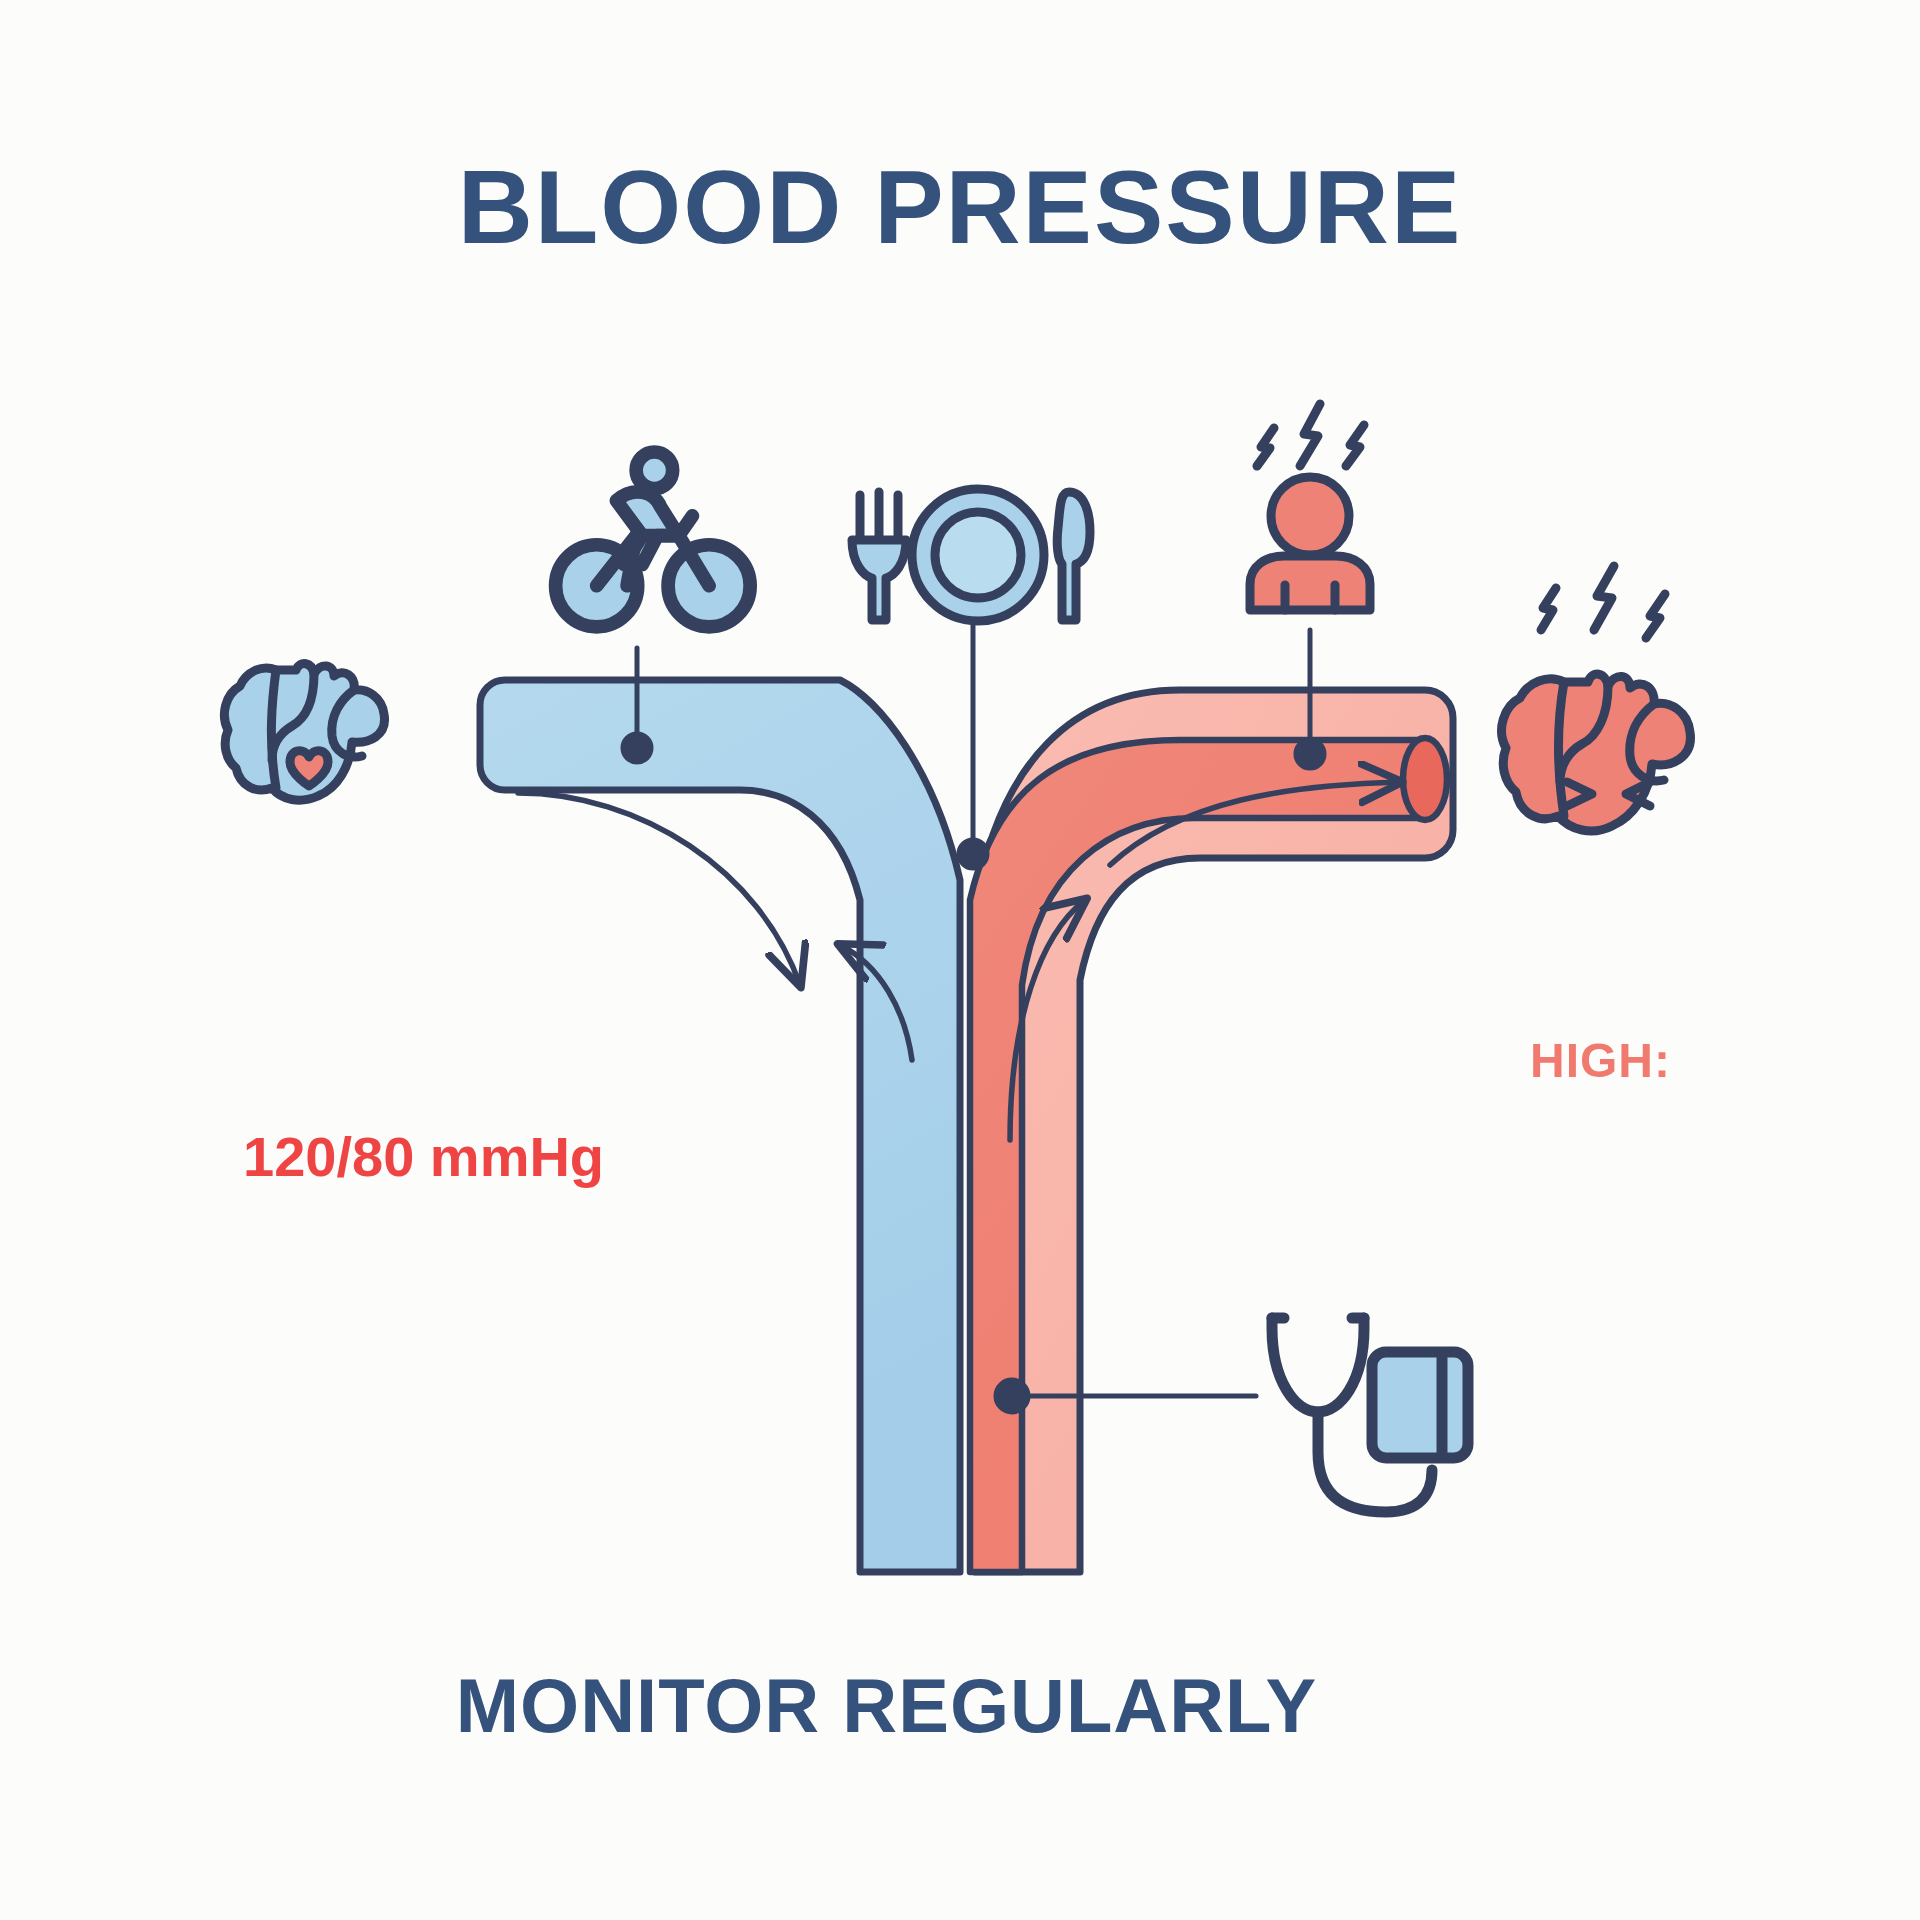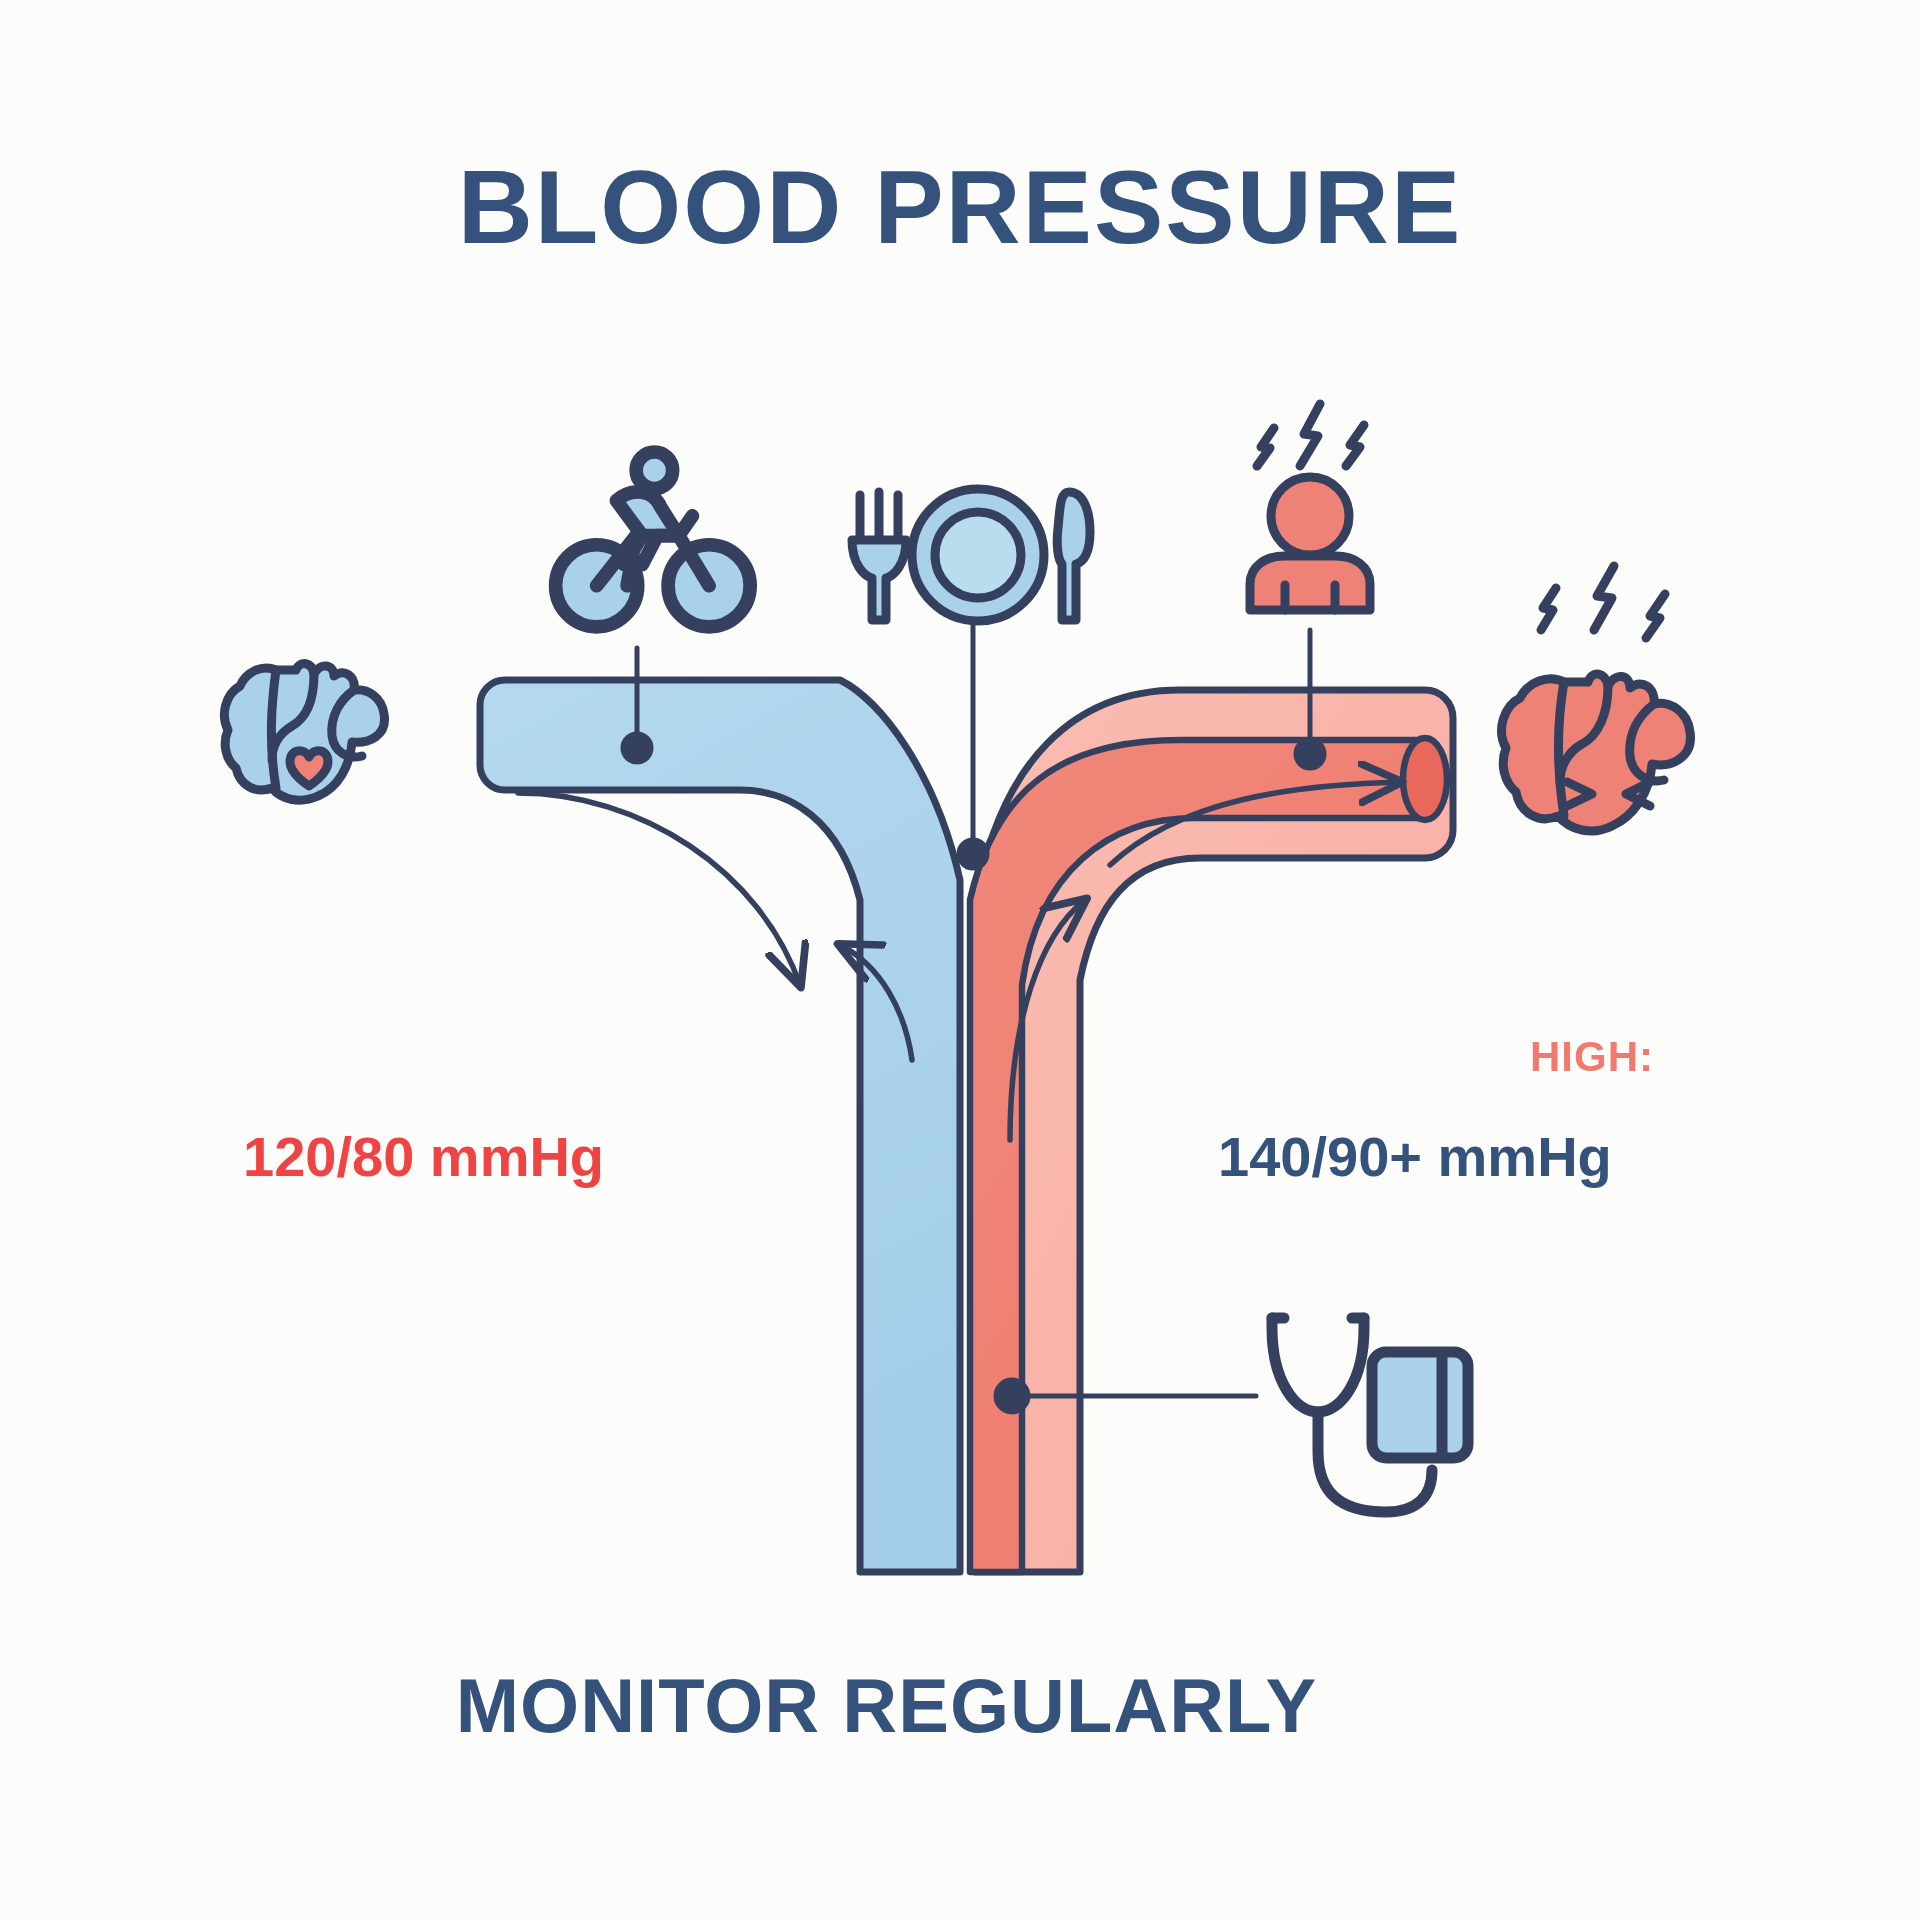--- a/index.html
+++ b/index.html
@@ -29,21 +29,21 @@
     font-size:54px;font-weight:700;letter-spacing:1px;
     color:#7fb3d9;
   }
   #normal-val{
     top:1124px;left:243px;
     font-size:56px;font-weight:600;
     color:#ef4444;
   }
   #high-head{
     top:1033px;left:1530px;
-    font-size:42px;font-weight:700;letter-spacing:1px;
+    font-size:48px;font-weight:700;letter-spacing:1px;
     color:#ef7a6d;
   }
   #high-val{
     top:1124px;left:1218px;
     font-size:56px;font-weight:600;
     color:#34527c;
   }
 </style>
 </head>
 <body>
@@ -207,16 +207,15 @@
     <path d="M1318,1412 L1318,1452 C1318,1500 1350,1512 1386,1512
              C1420,1512 1432,1494 1432,1470"></path>
     <rect x="1372" y="1352" width="96" height="106" rx="14" fill="#a9d2ea"></rect>
     <path d="M1442,1356 L1442,1454"></path>
   </g>
 </svg>
 
 <div class="txt" id="title">BLOOD PRESSURE</div>
 <div class="txt" id="normal-val">120/80 mmHg</div>
 <div class="txt" id="high-head">HIGH:</div>
-<div class="txt" id="high-val">140/90+ mmHg</div>
 <div class="txt" id="footer">MONITOR REGULARLY</div>
 
 </div>
 
 </body></html>

